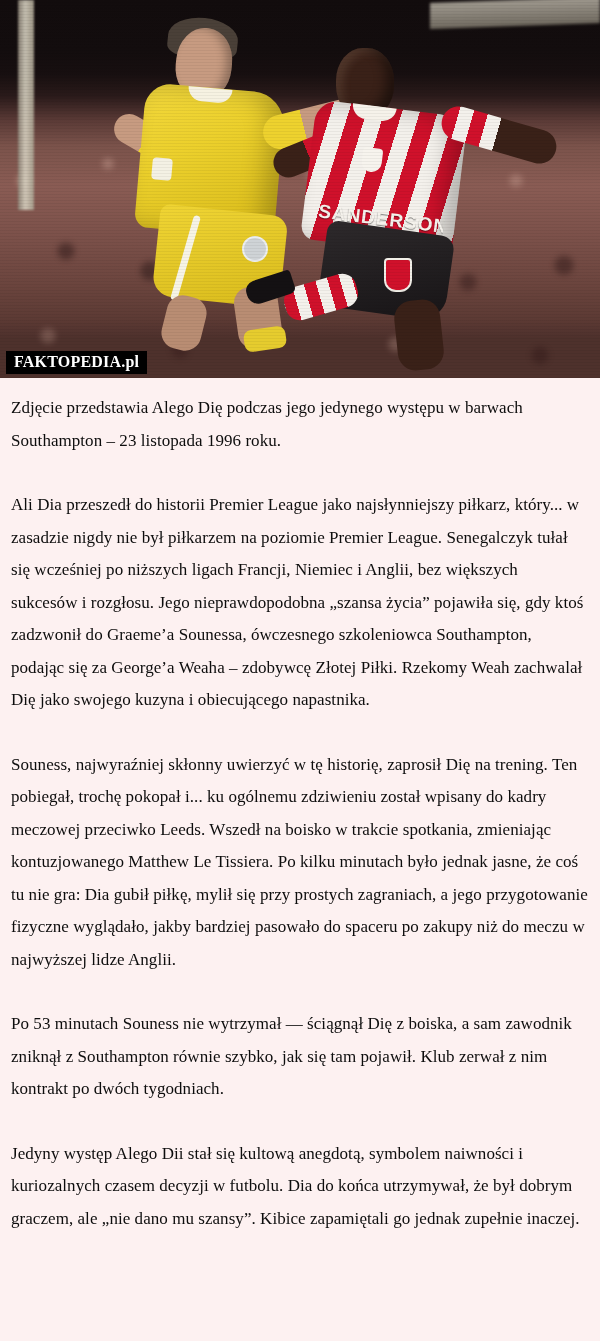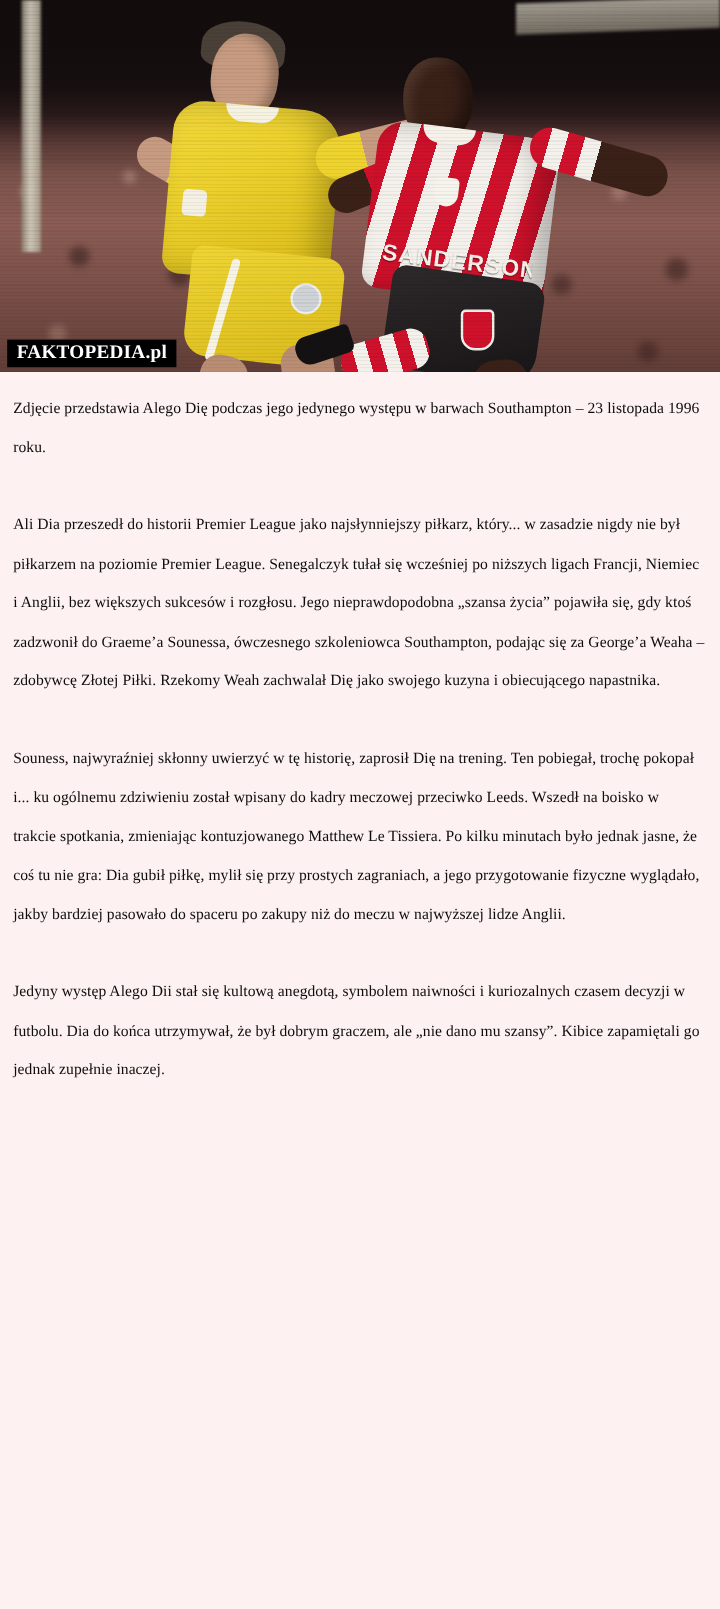--- a/index.html
+++ b/index.html
@@ -18,21 +18,21 @@
     width: 600px;
     position: relative;
     background: #fdf1f1;
     overflow: hidden;
   }
 
   
   .photo {
     position: relative;
     width: 600px;
-    height: 310px;
+    height: 378px;
     overflow: hidden;
     background: #1a1113;
   }
 
   
   .photo-bg {
     position: absolute;
     inset: 0;
     background:
       linear-gradient(to bottom,
@@ -235,21 +235,21 @@
     letter-spacing: .2px;
     padding: 3px 8px 4px 8px;
     line-height: 1;
     white-space: nowrap;
   }
 
   
   .article {
     padding: 14px 12px 18px 11px;
     color: #0d0d0d;
-    font-size: 13px;
+    font-size: 17px;
     line-height: 32.5px;
     letter-spacing: .05px;
   }
   .article p {
     margin: 0 0 32px 0;
   }
   .article p:last-child { margin-bottom: 11px; }
 </style>
 </head>
 <body>
@@ -296,16 +296,17 @@
 
     <div class="photo-grain"></div>
 
     <div class="watermark">FAKTOPEDIA.pl</div>
   </div>
 
   <div class="article">
     <p>Zdjęcie przedstawia Alego Dię podczas jego jedynego występu w barwach Southampton – 23 listopada 1996 roku.</p>
     <p>Ali Dia przeszedł do historii Premier League jako najsłynniejszy piłkarz, który... w zasadzie nigdy nie był piłkarzem na poziomie Premier League. Senegalczyk tułał się wcześniej po niższych ligach Francji, Niemiec i Anglii, bez większych sukcesów i rozgłosu. Jego nieprawdopodobna „szansa życia” pojawiła się, gdy ktoś zadzwonił do Graeme’a Sounessa, ówczesnego szkoleniowca Southampton, podając się za George’a Weaha – zdobywcę Złotej Piłki. Rzekomy Weah zachwalał Dię jako swojego kuzyna i obiecującego napastnika.</p>
     <p>Souness, najwyraźniej skłonny uwierzyć w tę historię, zaprosił Dię na trening. Ten pobiegał, trochę pokopał i... ku ogólnemu zdziwieniu został wpisany do kadry meczowej przeciwko Leeds. Wszedł na boisko w trakcie spotkania, zmieniając kontuzjowanego Matthew Le Tissiera. Po kilku minutach było jednak jasne, że coś tu nie gra: Dia gubił piłkę, mylił się przy prostych zagraniach, a jego przygotowanie fizyczne wyglądało, jakby bardziej pasowało do spaceru po zakupy niż do meczu w najwyższej lidze Anglii.</p>
+    <p>Po 53 minutach Souness nie wytrzymał — ściągnął Dię z boiska, a sam zawodnik zniknął z Southampton równie szybko, jak się tam pojawił. Klub zerwał z nim kontrakt po dwóch tygodniach.</p>
     <p>Jedyny występ Alego Dii stał się kultową anegdotą, symbolem naiwności i kuriozalnych czasem decyzji w futbolu. Dia do końca utrzymywał, że był dobrym graczem, ale „nie dano mu szansy”. Kibice zapamiętali go jednak zupełnie inaczej.</p>
   </div>
 
 </div>
 
 </body></html>

